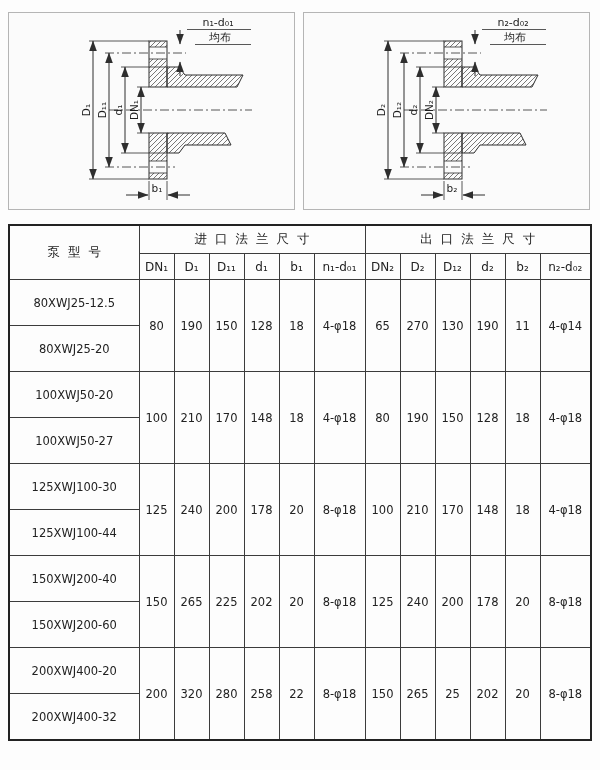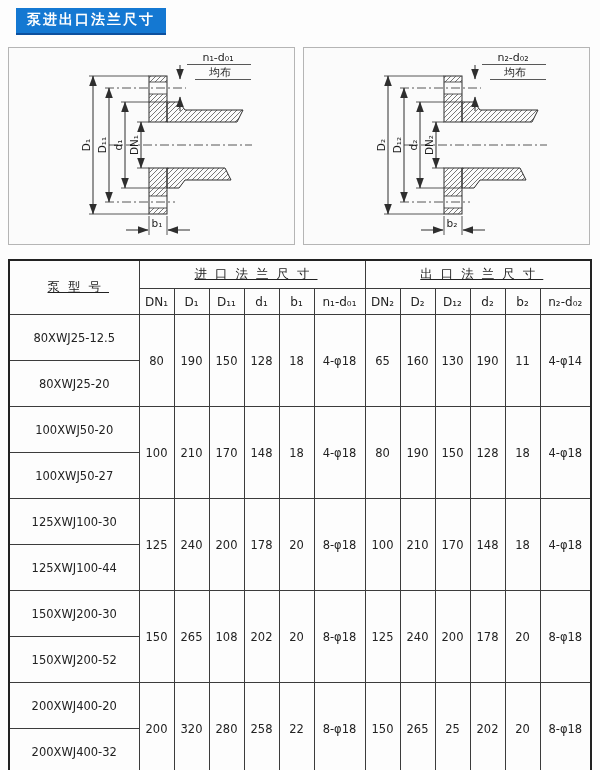--- a/index.html
+++ b/index.html
@@ -28,32 +28,31 @@
 
   table.flange{
     border-collapse:collapse;margin:14px 8px 0 8px;width:584px;
     table-layout:fixed;font-size:11.5px;
   }
   table.flange td,table.flange th{
     border:1px solid #3c3c3c;text-align:center;vertical-align:middle;
     font-weight:normal;padding:0;overflow:hidden;white-space:nowrap;
   }
   table.flange{border:2px solid #222;}
-  tr.hrow1 th{height:27px;font-size:12.5px;text-decoration:underline;}
+  tr.hrow1 th{height:27px;font-size:12.5px;}
   tr.hrow2 th{height:25px;font-size:12px;}
   .cn{letter-spacing:8px;text-indent:8px;}
   td.model{font-size:11.5px;margin-top:12px;}
   tr.drow td{height:45px;}
 </style>
 </head>
 <body>
 
 <div>
 
-  <div class="title-badge">泵进出口法兰尺寸</div>
 
   <div class="drawings">
 
     <div class="panel">
       <svg viewBox="0 0 285 196" width="285" height="196">
         <defs>
           <pattern id="hatch" width="5" height="5" patternUnits="userSpaceOnUse">
             <path d="M-1,6 L6,-1" stroke="#555" stroke-width="0.8"></path>
             <path d="M-1,1 L1,-1" stroke="#555" stroke-width="0.8"></path>
           </pattern>
@@ -200,21 +199,21 @@
 
     <tr class="drow">
       <td class="model">80XWJ25-12.5</td>
       <td rowspan="2">80</td>
       <td rowspan="2">190</td>
       <td rowspan="2">150</td>
       <td rowspan="2">128</td>
       <td rowspan="2">18</td>
       <td rowspan="2">4-φ18</td>
       <td rowspan="2">65</td>
-      <td rowspan="2">160</td>
+      <td rowspan="2">270</td>
       <td rowspan="2">130</td>
       <td rowspan="2">190</td>
       <td rowspan="2">11</td>
       <td rowspan="2">4-φ14</td>
     </tr>
     <tr class="drow">
       <td class="model">80XWJ25-20</td>
     </tr>
 
     <tr class="drow">
@@ -249,36 +248,36 @@
       <td rowspan="2">170</td>
       <td rowspan="2">148</td>
       <td rowspan="2">18</td>
       <td rowspan="2">4-φ18</td>
     </tr>
     <tr class="drow">
       <td class="model">125XWJ100-44</td>
     </tr>
 
     <tr class="drow">
-      <td class="model">150XWJ200-30</td>
+      <td class="model">150XWJ200-40</td>
       <td rowspan="2">150</td>
       <td rowspan="2">265</td>
-      <td rowspan="2">108</td>
+      <td rowspan="2">225</td>
       <td rowspan="2">202</td>
       <td rowspan="2">20</td>
       <td rowspan="2">8-φ18</td>
       <td rowspan="2">125</td>
       <td rowspan="2">240</td>
       <td rowspan="2">200</td>
       <td rowspan="2">178</td>
       <td rowspan="2">20</td>
       <td rowspan="2">8-φ18</td>
     </tr>
     <tr class="drow">
-      <td class="model">150XWJ200-52</td>
+      <td class="model">150XWJ200-60</td>
     </tr>
 
     <tr class="drow">
       <td class="model">200XWJ400-20</td>
       <td rowspan="2">200</td>
       <td rowspan="2">320</td>
       <td rowspan="2">280</td>
       <td rowspan="2">258</td>
       <td rowspan="2">22</td>
       <td rowspan="2">8-φ18</td>

